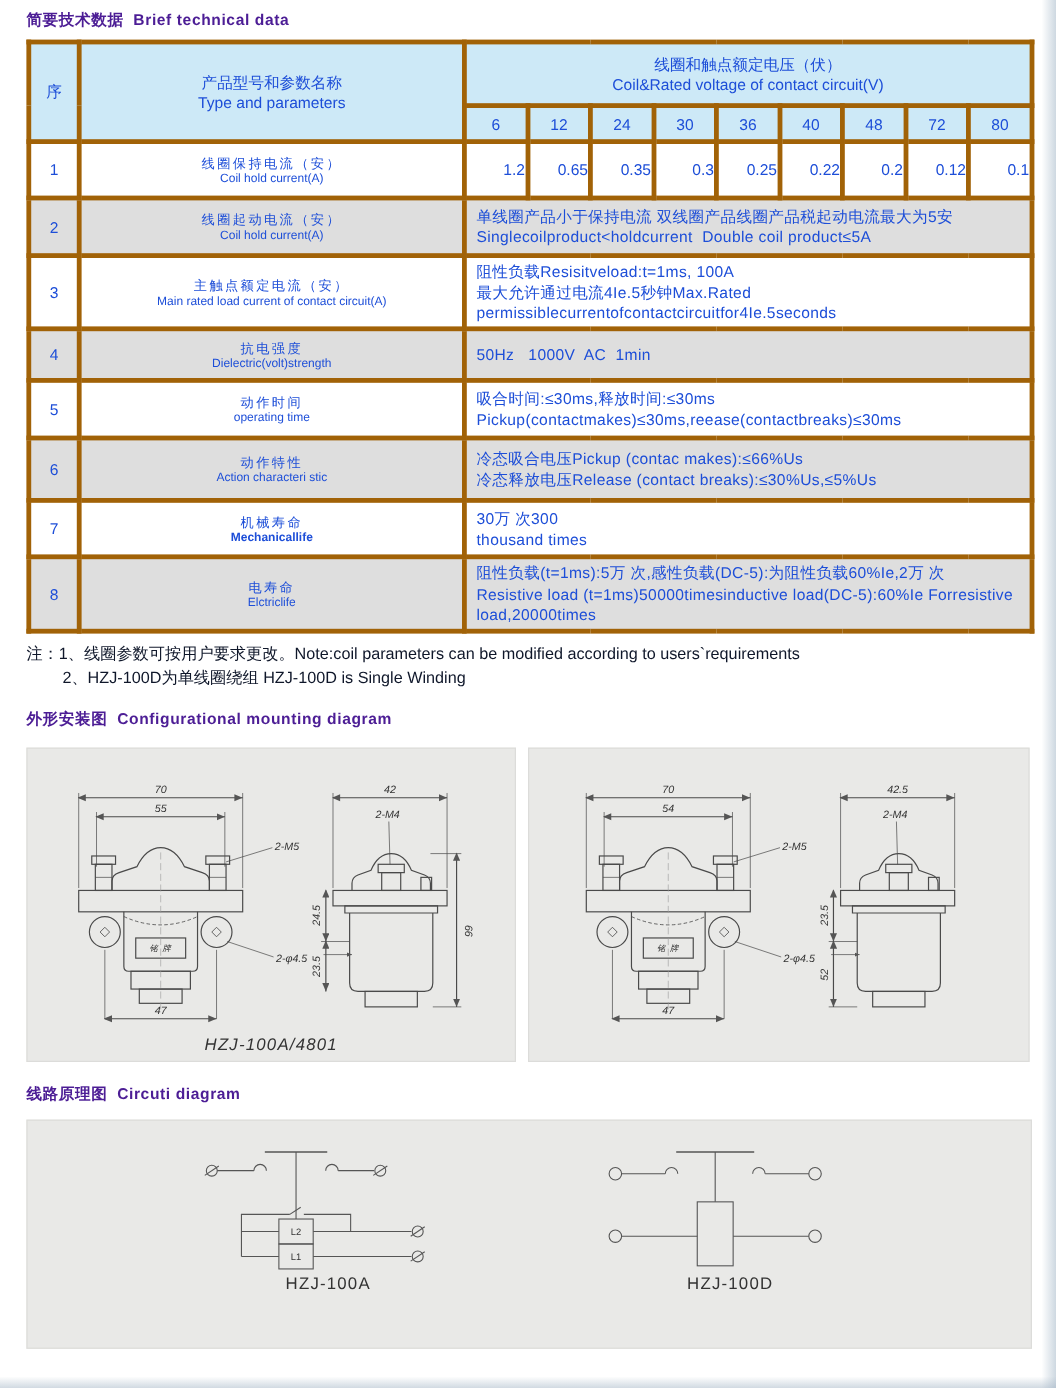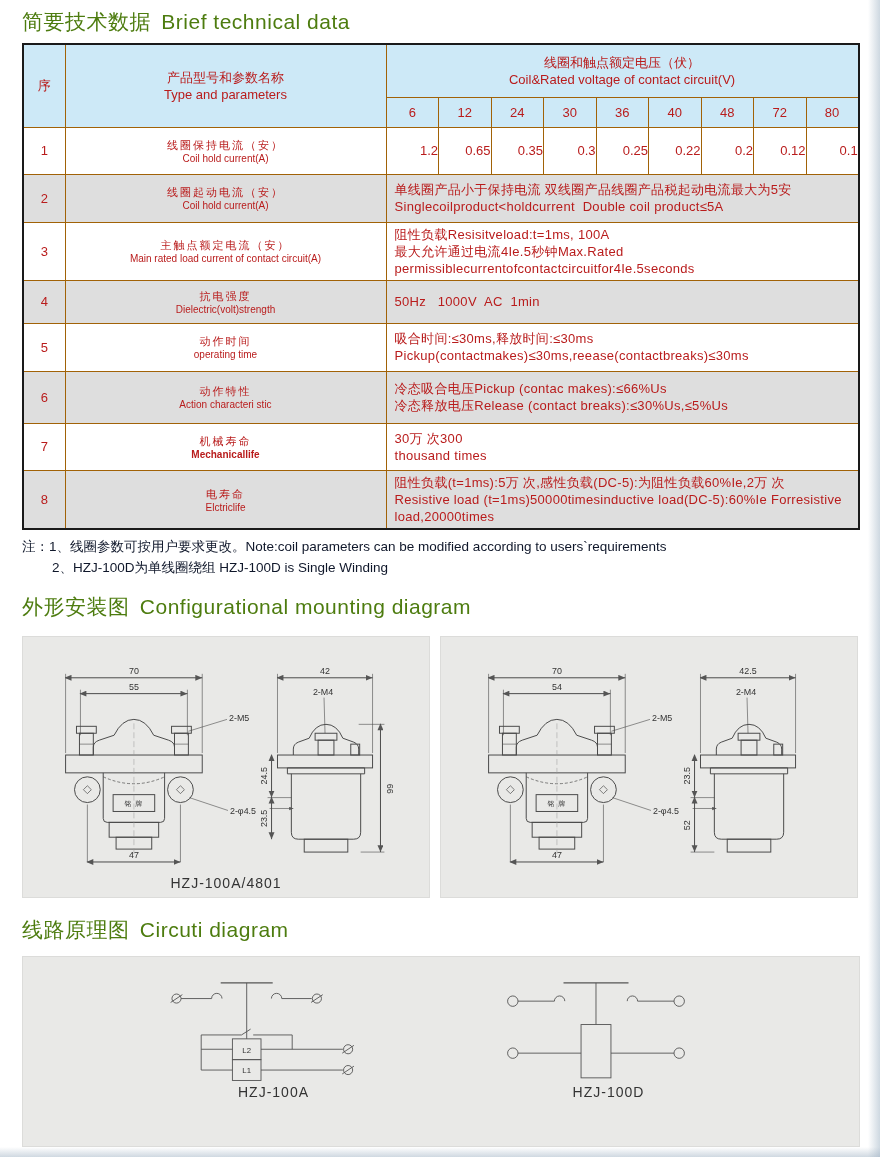--- a/index.html
+++ b/index.html
@@ -1,44 +1,44 @@
 <!DOCTYPE html>
 <html><head>
 <meta charset="utf-8">
 <style>
   * { box-sizing: border-box; margin: 0; padding: 0; }
   body { background:#fff; font-family:"Liberation Sans","DejaVu Sans",sans-serif; }
   .page { position:relative; width:880px; height:1157px; background:#fff; padding:8px 20px 0 22px; overflow:hidden; }
 
-  .sec-title { color:#4d7c0f; font-size:21px; font-weight:normal; letter-spacing:.5px; margin-bottom:7px; }
+  .sec-title { color:#4c1d95; font-size:13px; font-weight:bold; letter-spacing:.5px; margin-bottom:7px; }
   .sec-title .en { margin-left:4px; }
 
   table.spec { border-collapse:collapse; width:836px; table-layout:fixed; border:2px solid #1a1a1a; }
-  table.spec th, table.spec td { border:1px solid #a16207; font-size:13px; color:#b91c1c; vertical-align:middle; }
+  table.spec th, table.spec td { border:4px solid #a16207; font-size:13px; color:#1d4ed8; vertical-align:middle; }
   th.hdr { background:#cde9f7; font-weight:normal; }
   td.c-no { text-align:center; width:42px; }
   td.c-label { text-align:center; }
   td.c-label .zh { letter-spacing:2px; font-size:11px; }
   td.c-label .en { font-size:10px; }
   td.c-val { text-align:left; padding:3px 8px; }
   td.c-val .vl { white-space:pre-wrap; line-height:1.32; letter-spacing:.3px; }
   td.v-num { text-align:right; }
   tr.alt td { background:#dedede; }
   tr.h-top { height:53px; } tr.h-volts { height:30px; }
   tr.h1 { height:47px; } tr.h2 { height:48px; } tr.h3 { height:54px; }
   tr.h4 { height:43px; } tr.h5 { height:48px; } tr.h6 { height:52px; }
   tr.h7 { height:47px; } tr.h8 { height:50px; }
   .bold { font-weight:bold; }
 
   .notes { margin-top:7px; font-size:13.5px; color:#0f172a; line-height:1.5; }
   .notes .n2 { padding-left:30px; }
 
   .title-gap { margin-top:15px; }
 
-  .panel-row { display:flex; gap:10px; margin-top:15px; }
+  .panel-row { display:flex; gap:10px; margin-top:15px;font-style:italic; }
   .panel { background:#e9e9e7; border:1px solid #dcdcda; }
   .panel.mount { width:408px; height:262px; padding-top:6px; }
   .panel.mount.r { width:418px; }
   .panel.circ { width:838px; height:191px; margin-top:12px; display:flex; justify-content:center; gap:55px; padding-top:14px; }
   .drawing-caption { text-align:center; font-size:14px; color:#333; letter-spacing:1px; margin-top:2px; }
   .circ-col { width:280px; display:flex; flex-direction:column; align-items:center; }
 
   svg { display:block; margin:0 auto; }
   svg text { font-family:"Liberation Sans","DejaVu Sans",sans-serif; fill:#333; }
   .dimtxt { font-size:9px; }

